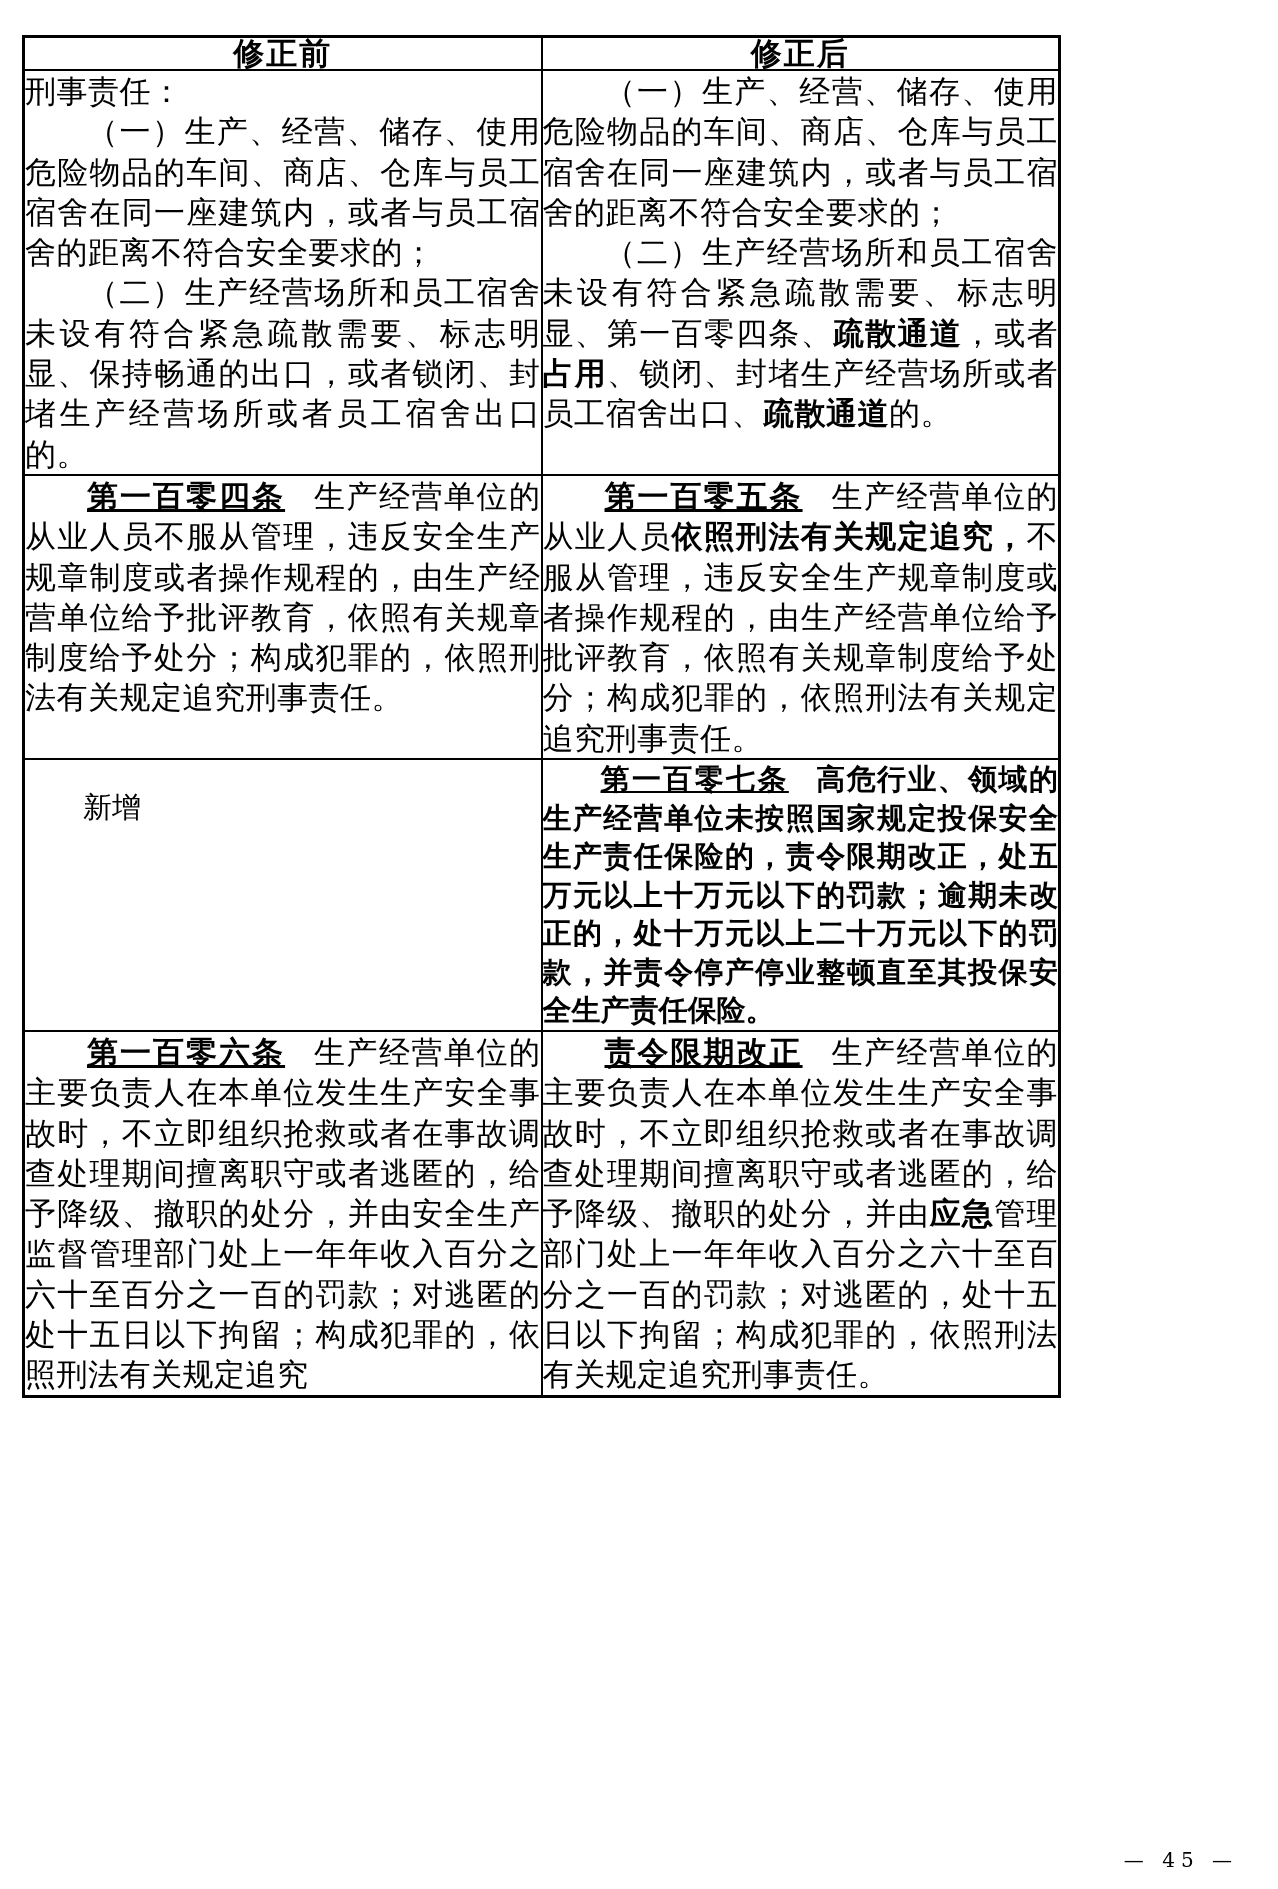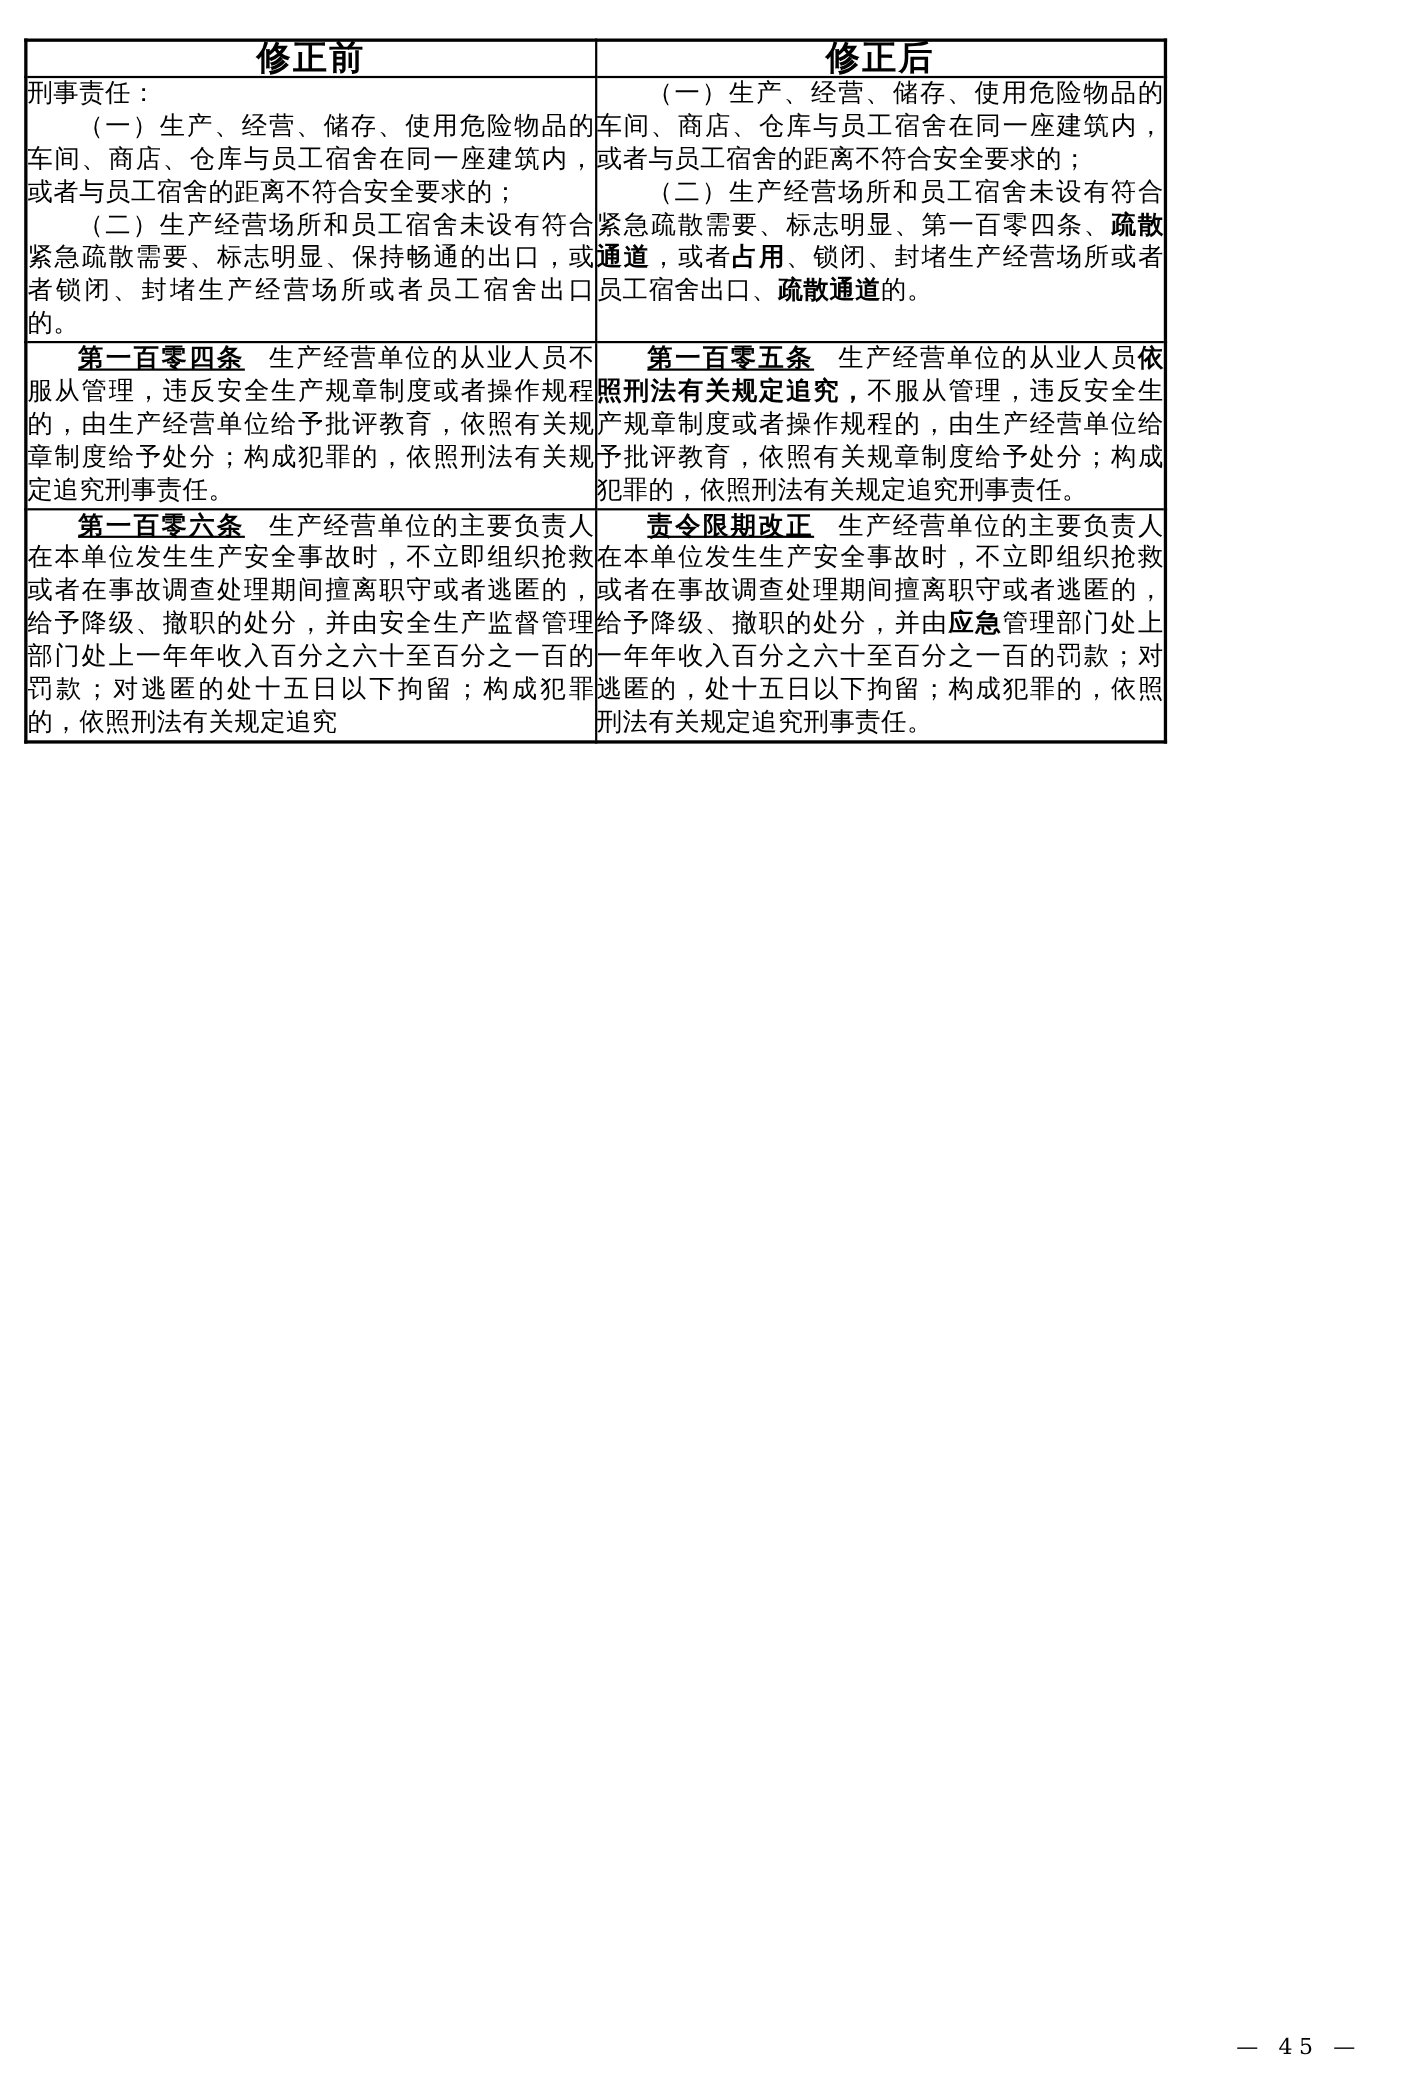--- a/index.html
+++ b/index.html
@@ -58,21 +58,21 @@
     padding: 14px 0 16px 0;
     font-family: "DejaVu Serif", "Liberation Serif", serif;
     letter-spacing: 2px;
   }
 
   td.cell {
     padding: 12px 14px 16px 14px;
   }
 
   .para {
-    font-size: 23px;
+    font-size: 31px;
     line-height: 1.30;
     text-align: justify;
     text-justify: inter-ideograph;
     letter-spacing: 0.5px;
     font-family: "DejaVu Serif", "Liberation Serif", serif;
     margin: 0 0 0 0;
   }
 
   .indent {
     text-indent: 2em;
@@ -154,20 +154,28 @@
           <tr>
             <td class="cell">
               <p class="para indent"><span class="artnum">第一百零四条</span><span class="gap"></span><span>生产经营单位的从业人员不服从管理，违反安全生产规章制度或者操作规程的，由生产经营单位给予批评教育，依照有关规章制度给予处分；构成犯罪的，依照刑法有关规定追究刑事责任。</span></p>
             </td>
             <td class="cell">
               <p class="para indent"><span class="artnum">第一百零五条</span><span class="gap"></span><span>生产经营单位的从业人员</span><span class="bold">依照刑法有关规定追究，</span><span>不服从管理，违反安全生产规章制度或者操作规程的，由生产经营单位给予批评教育，依照有关规章制度给予处分；构成犯罪的，依照刑法有关规定追究刑事责任。</span></p>
             </td>
           </tr>
           <tr>
             <td class="cell">
+              <p class="newlabel">新增</p>
+            </td>
+            <td class="cell allbold">
+              <p class="para indent"><span class="artnum">第一百零七条</span><span class="gap"></span><span class="bold">高危行业、领域的生产经营单位未按照国家规定投保安全生产责任保险的，责令限期改正，处五万元以上十万元以下的罚款；逾期未改正的，处十万元以上二十万元以下的罚款，并责令停产停业整顿直至其投保安全生产责任保险。</span></p>
+            </td>
+          </tr>
+          <tr>
+            <td class="cell">
               <p class="para indent"><span class="artnum">第一百零六条</span><span class="gap"></span><span>生产经营单位的主要负责人在本单位发生生产安全事故时，不立即组织抢救或者在事故调查处理期间擅离职守或者逃匿的，给予降级、撤职的处分，并由安全生产监督管理部门处上一年年收入百分之六十至百分之一百的罚款；对逃匿的处十五日以下拘留；构成犯罪的，依照刑法有关规定追究</span></p>
             </td>
             <td class="cell">
               <p class="para indent"><span class="artnum">责令限期改正</span><span class="gap"></span><span>生产经营单位的主要负责人在本单位发生生产安全事故时，不立即组织抢救或者在事故调查处理期间擅离职守或者逃匿的，给予降级、撤职的处分，并由</span><span class="bold">应急</span><span>管理部门处上一年年收入百分之六十至百分之一百的罚款；对逃匿的，处十五日以下拘留；构成犯罪的，依照刑法有关规定追究刑事责任。</span></p>
             </td>
           </tr>
         </tbody>
     </table>
   </div>
 

